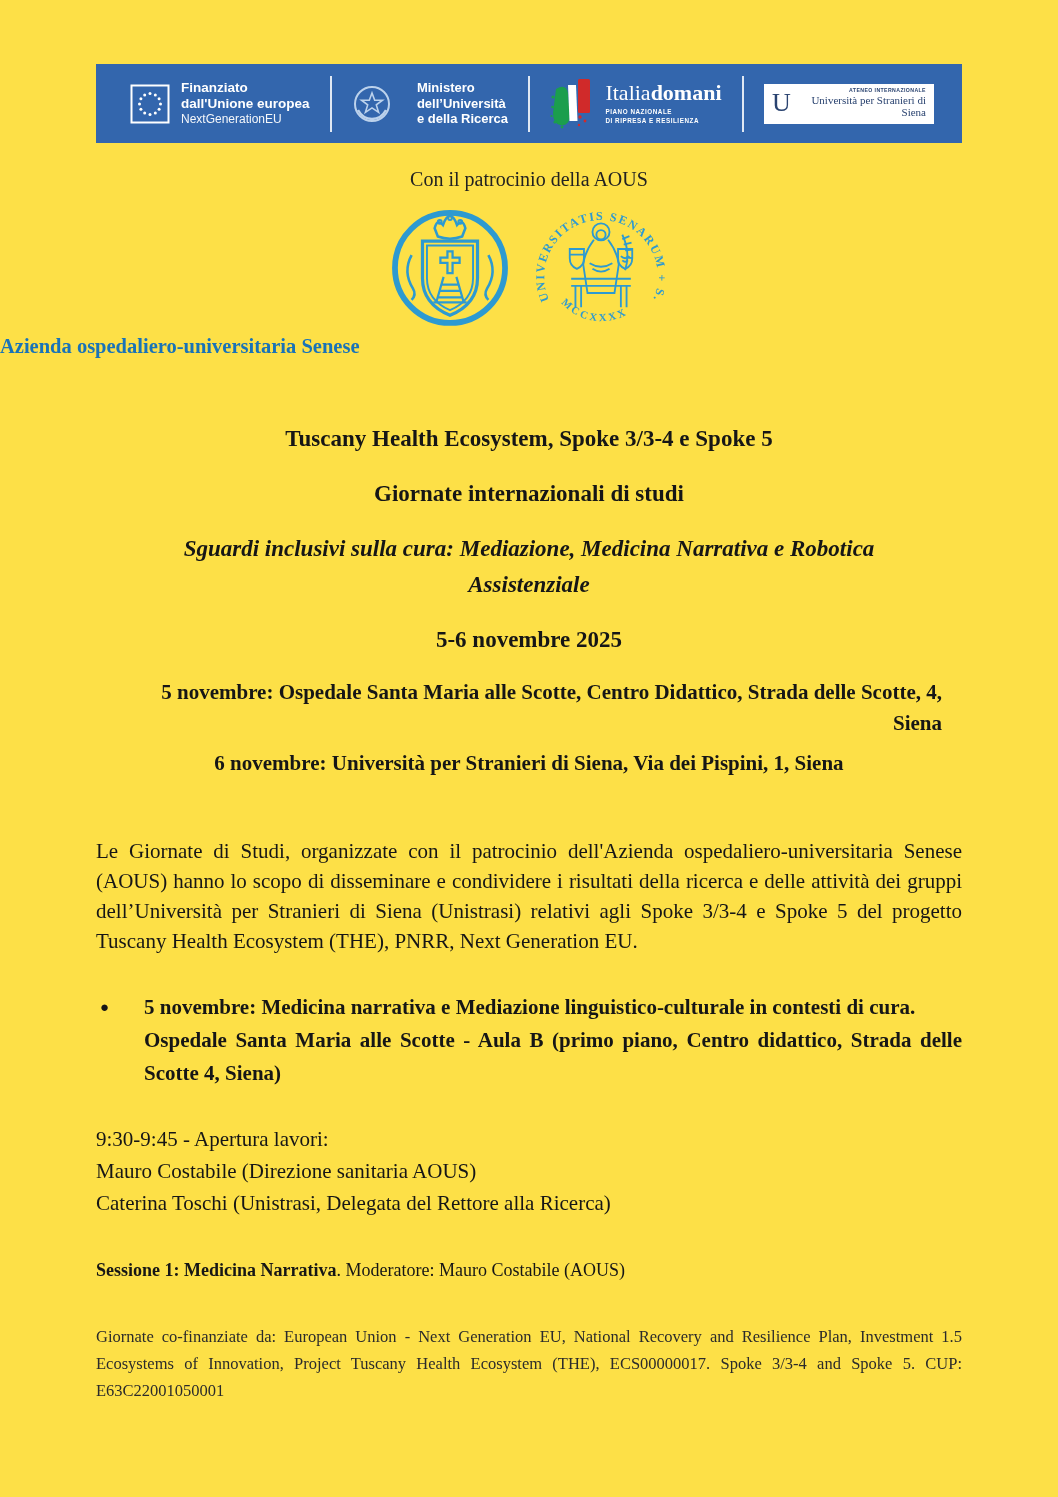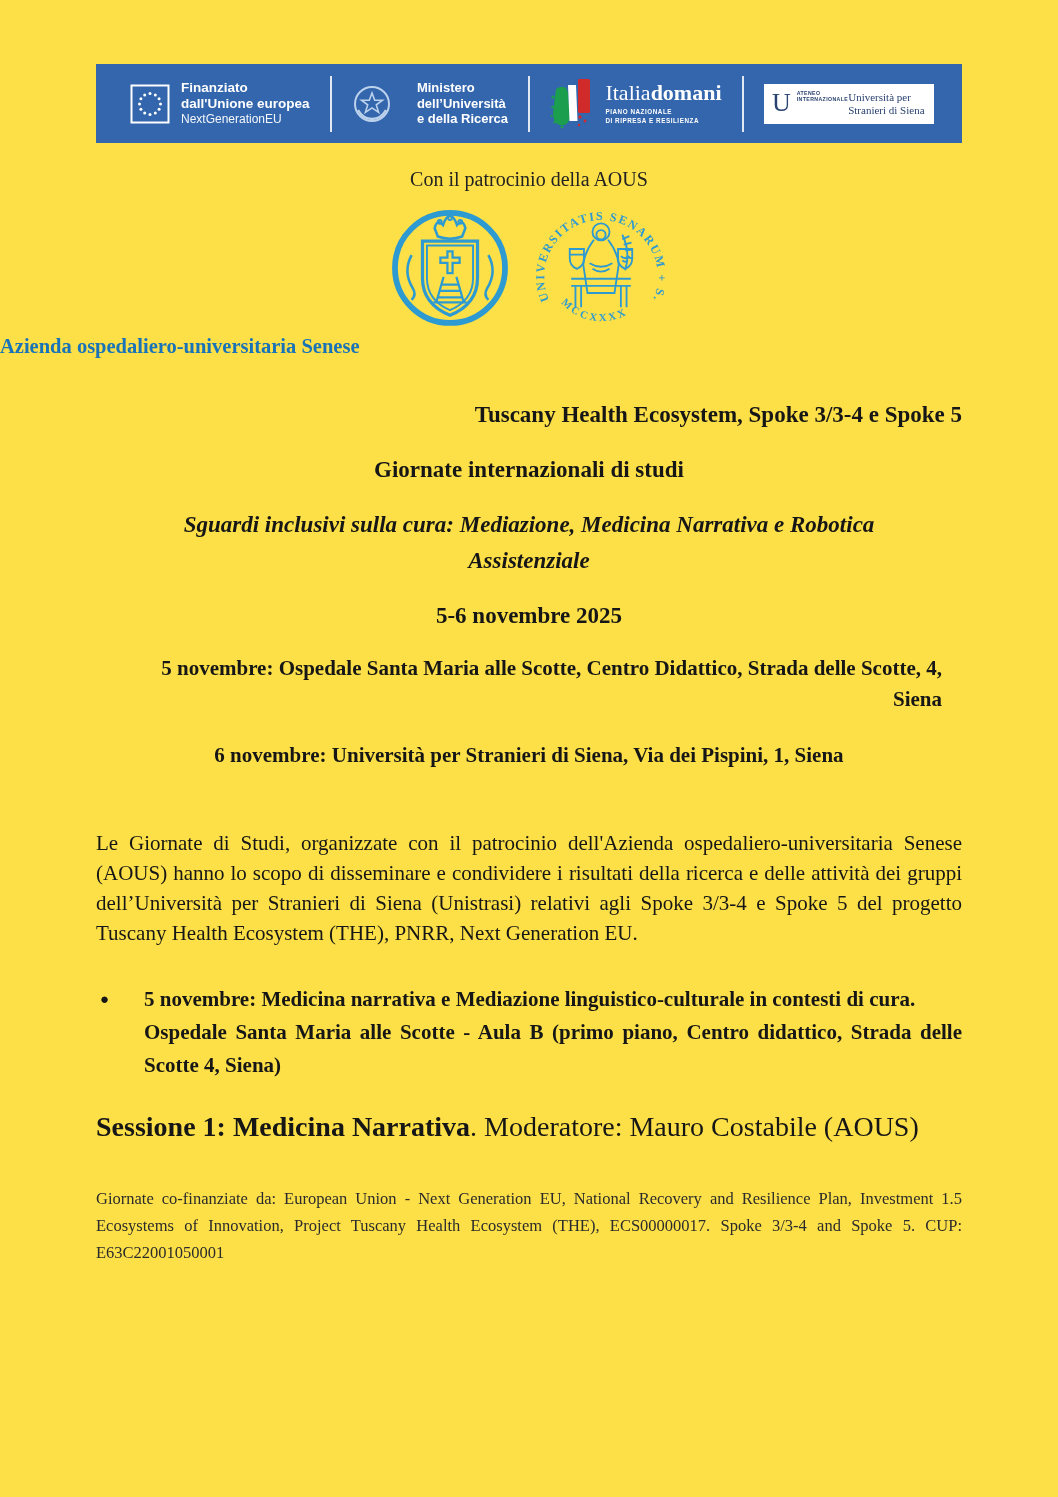--- a/index.html
+++ b/index.html
@@ -33,44 +33,44 @@
   .min-text{font-weight:bold;font-size:13px;line-height:1.2;margin-left:14px;}
   .italia-word{font-family:"Liberation Serif","DejaVu Serif",serif;color:#fff;font-size:22px;line-height:1;}
   .italia-word b{font-weight:bold;}
   .italia-sub{font-family:"Liberation Sans","DejaVu Sans",sans-serif;color:#fff;
     font-size:6.3px;font-weight:bold;letter-spacing:.55px;line-height:1.35;margin-top:4px;}
   .unistrasi-box{
     width:170px;height:40px;background:#fff;display:flex;align-items:center;
     padding:0 8px;gap:6px;
   }
   .uni-mark{font-family:"Liberation Serif",serif;color:#2a4370;font-size:26px;line-height:1;transform:translateY(-1px);}
-  .uni-col{display:flex;flex-direction:row;line-height:1.15;}
+  .uni-col{display:flex;flex-direction:column;line-height:1.15;text-align:right;}
   .uni-eyebrow{font-family:"Liberation Sans",sans-serif;font-size:5.2px;letter-spacing:.4px;color:#2a4370;font-weight:bold;}
   .uni-name{font-family:"Liberation Serif",serif;font-size:11px;color:#2a4370;}
   
   .patronage{ text-align:center;margin-top:25px;font-size:20px;color:#222;}
   .seals-row{display:flex;justify-content:center;align-items:center;gap:16px;margin-top:9px;height:132px;}
   .seal-caption{text-align:left;font-size:20.5px;font-weight:bold;color:#1973b8;margin-top:3px;}
   
   .content{margin:0 96px;}
-  .title{  text-align:right;font-weight:bold;font-size:23px;margin-top:44px;}
+  .title{  text-align:center;font-weight:bold;font-size:23px;margin-top:68px;}
   .subtitle{text-align:center;font-weight:bold;font-size:23px;margin-top:29px;}
   .theme{ text-align:center;font-weight:bold;font-style:italic;font-size:23px;margin-top:24px;line-height:1.55;padding:0 30px;}
   .dates{ text-align:center;font-weight:bold;font-size:23px;margin-top:25px;}
   .venue1{text-align:right;font-weight:bold;font-size:21px;margin-top:24px;line-height:1.45;padding:0 20px;}
-  .venue2{text-align:center;font-weight:bold;font-size:21px;margin-top:29px;}
+  .venue2{text-align:center;font-weight:bold;font-size:21px;margin-top:13px;}
   
   .intro{ text-align:justify;font-size:21px;line-height:30px;margin-top:60px;}
   .prog-heading{font-weight:bold;font-size:21px;margin-top:46px;}
   .bullet-item{display:flex;margin-top:35px;}
   .bullet-marker{width:44px;flex:0 0 44px;font-size:15px;line-height:33px;text-align:left;padding-left:4px;}
   .bullet-body{flex:1;font-weight:bold;font-size:21px;line-height:33px;}
   .bullet-body .jline{text-align:justify;}
   .opening-block{font-size:21px;line-height:32px;margin-top:33px;}
-  .session-line{font-size:28px;margin-top:29px;}
+  .session-line{font-size:18px;margin-top:41px;}
   .session-line .sb{font-weight:bold;}
   .footer-note{font-size:16.5px;line-height:27px;text-align:justify;color:#2b2b2b;margin-top:42px;}
   svg{display:block;}
 </style>
 </head>
 <body>
 
 <div class="page">
 
   <div class="banner">
@@ -233,20 +233,25 @@
 
 
     <div class="bullet-item">
       <span class="bullet-marker">●</span>
       <span class="bullet-body">
         <span class="jline" style="display:block">5 novembre: Medicina narrativa e Mediazione linguistico-culturale in contesti di cura.</span>
         <span class="jline" style="display:block">Ospedale Santa Maria alle Scotte - Aula B (primo piano, Centro didattico, Strada delle Scotte 4, Siena)</span>
       </span>
     </div>
 
+    <div class="opening-block">
+      <div>9:30-9:45 - Apertura lavori:</div>
+      <div>Mauro Costabile (Direzione sanitaria AOUS)</div>
+      <div>Caterina Toschi (Unistrasi, Delegata del Rettore alla Ricerca)</div>
+    </div>
 
     <div class="session-line">
       <span class="sb">Sessione 1: Medicina Narrativa</span><span>. Moderatore: Mauro Costabile (AOUS)</span>
     </div>
 
     <p class="footer-note">Giornate co-finanziate da: European Union - Next Generation EU, National Recovery and Resilience Plan, Investment 1.5 Ecosystems of Innovation, Project Tuscany Health Ecosystem (THE), ECS00000017. Spoke 3/3-4 and Spoke 5. CUP: E63C22001050001</p>
   </div>
 </div>
 
 </body></html>

